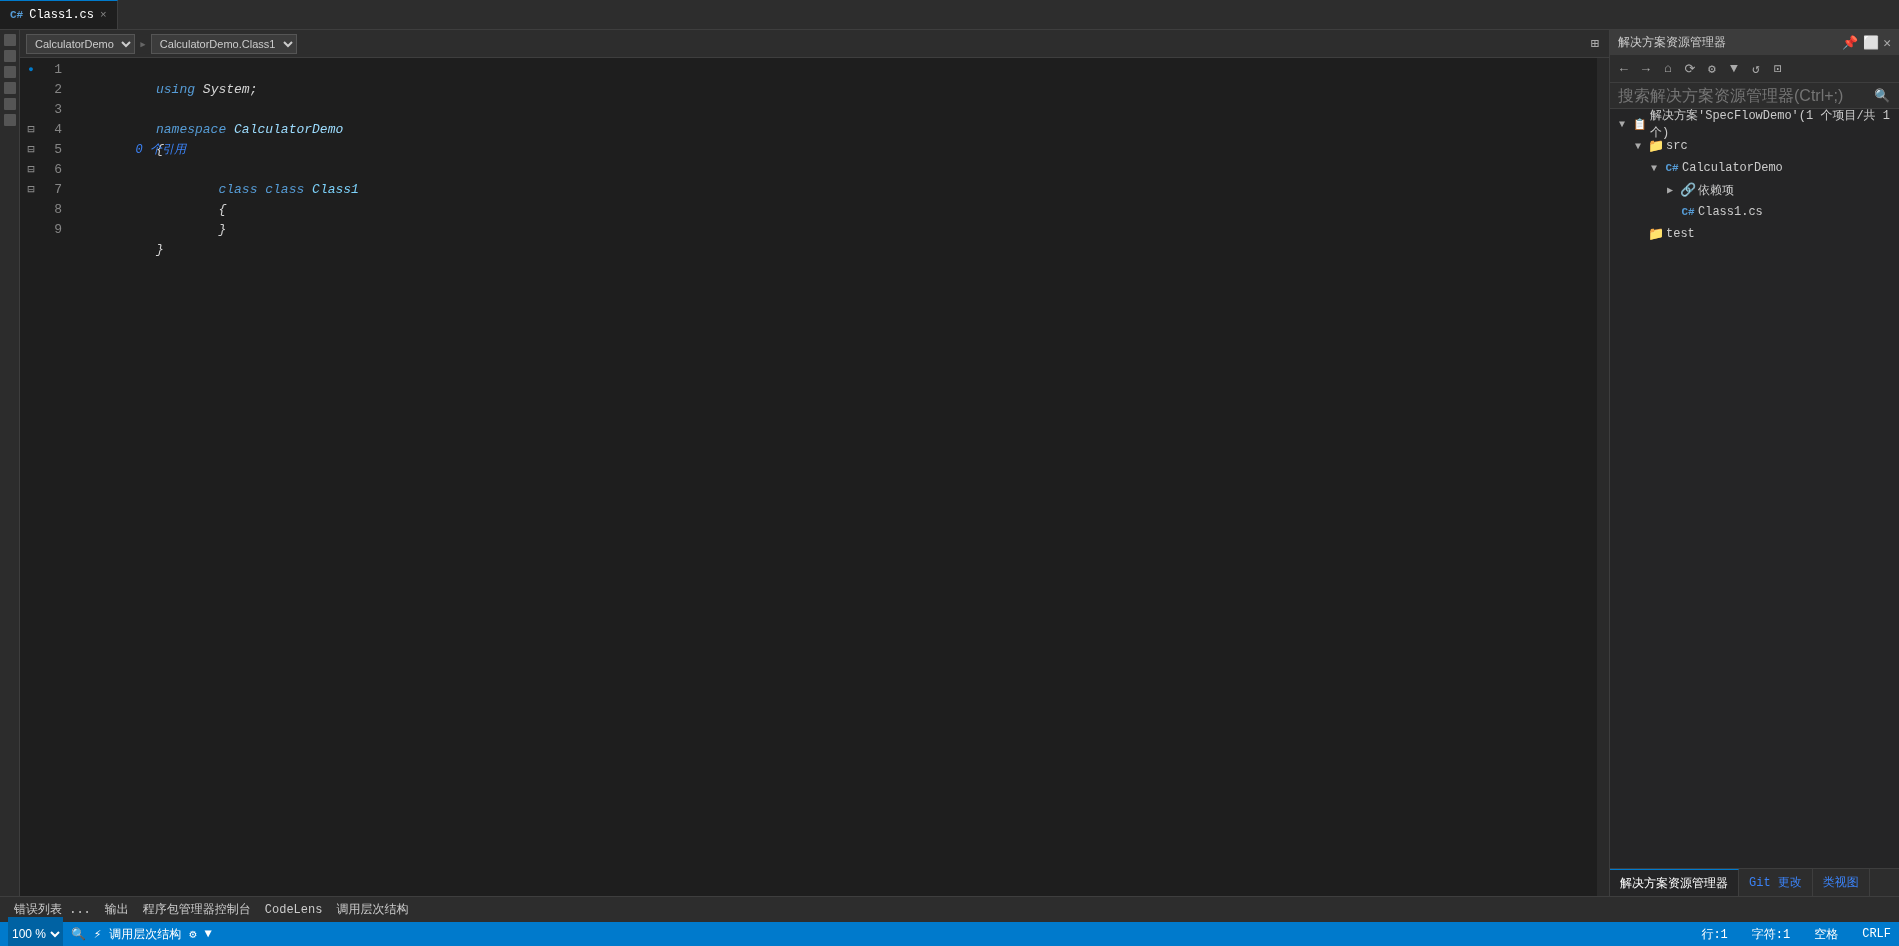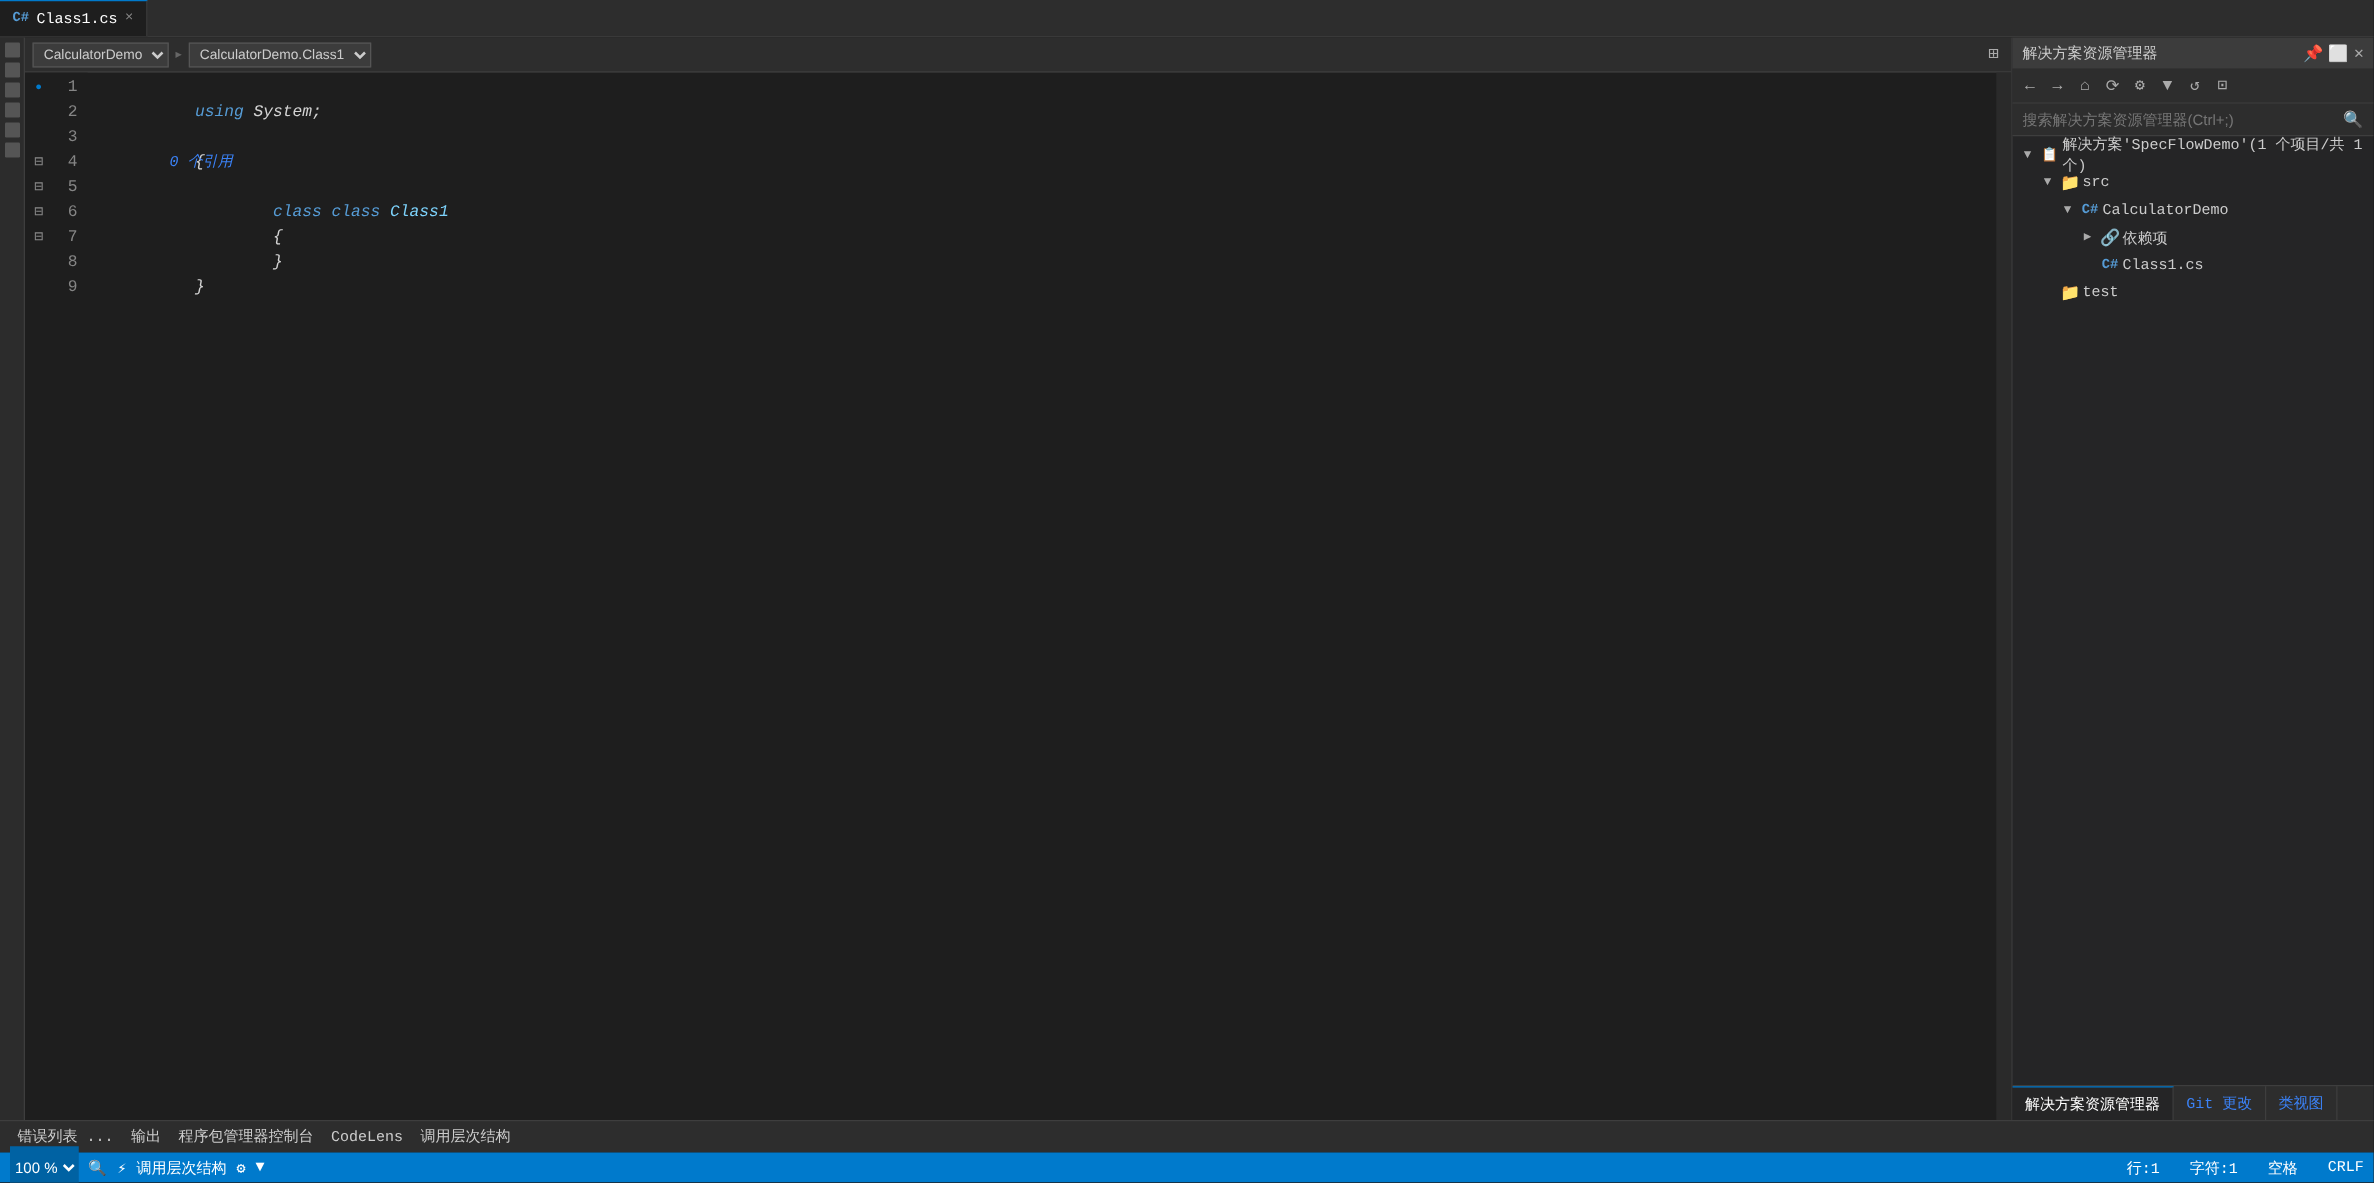--- a/index.html
+++ b/index.html
@@ -229,21 +229,21 @@
       background: #2d2d2d;
       border-bottom: 1px solid #3e3e3e;
       padding: 0 8px;
       flex-shrink: 0;
     }
     .solution-search input {
       flex: 1;
       background: transparent;
       border: none;
       color: #ccc;
-      font-size: 12px;
+      font-size: 16px;
       outline: none;
     }
     .solution-search-icon {
       color: #888;
       font-size: 13px;
     }
 
     .solution-tree {
       flex: 1;
       overflow: auto;
@@ -422,20 +422,23 @@
           <span class="line-num-num">9</span>
         </div>
       </div>
 
       <div class="code-content">
         <div class="code-line">
           <span class="kw">using</span><span> System;</span>
         </div>
         <div class="code-line"></div>
         <div class="code-line">
+          <span class="kw">namespace</span><span class="ns"> CalculatorDemo</span>
+        </div>
+        <div class="code-line">
           <span>{</span>
         </div>
         <div style="height:20px;padding:0 8px;font-size:12px;color:#3b82f6;">
           &nbsp;&nbsp;&nbsp;&nbsp;&nbsp;&nbsp;&nbsp;&nbsp;<span>0 个引用</span>
         </div>
         <div class="code-line">
           &nbsp;&nbsp;&nbsp;&nbsp;&nbsp;&nbsp;&nbsp;&nbsp;<span class="kw">class</span><span> </span><span class="kw">class</span><span> </span><span class="cls">Class1</span>
         </div>
         <div class="code-line">
           &nbsp;&nbsp;&nbsp;&nbsp;&nbsp;&nbsp;&nbsp;&nbsp;<span>{</span>

